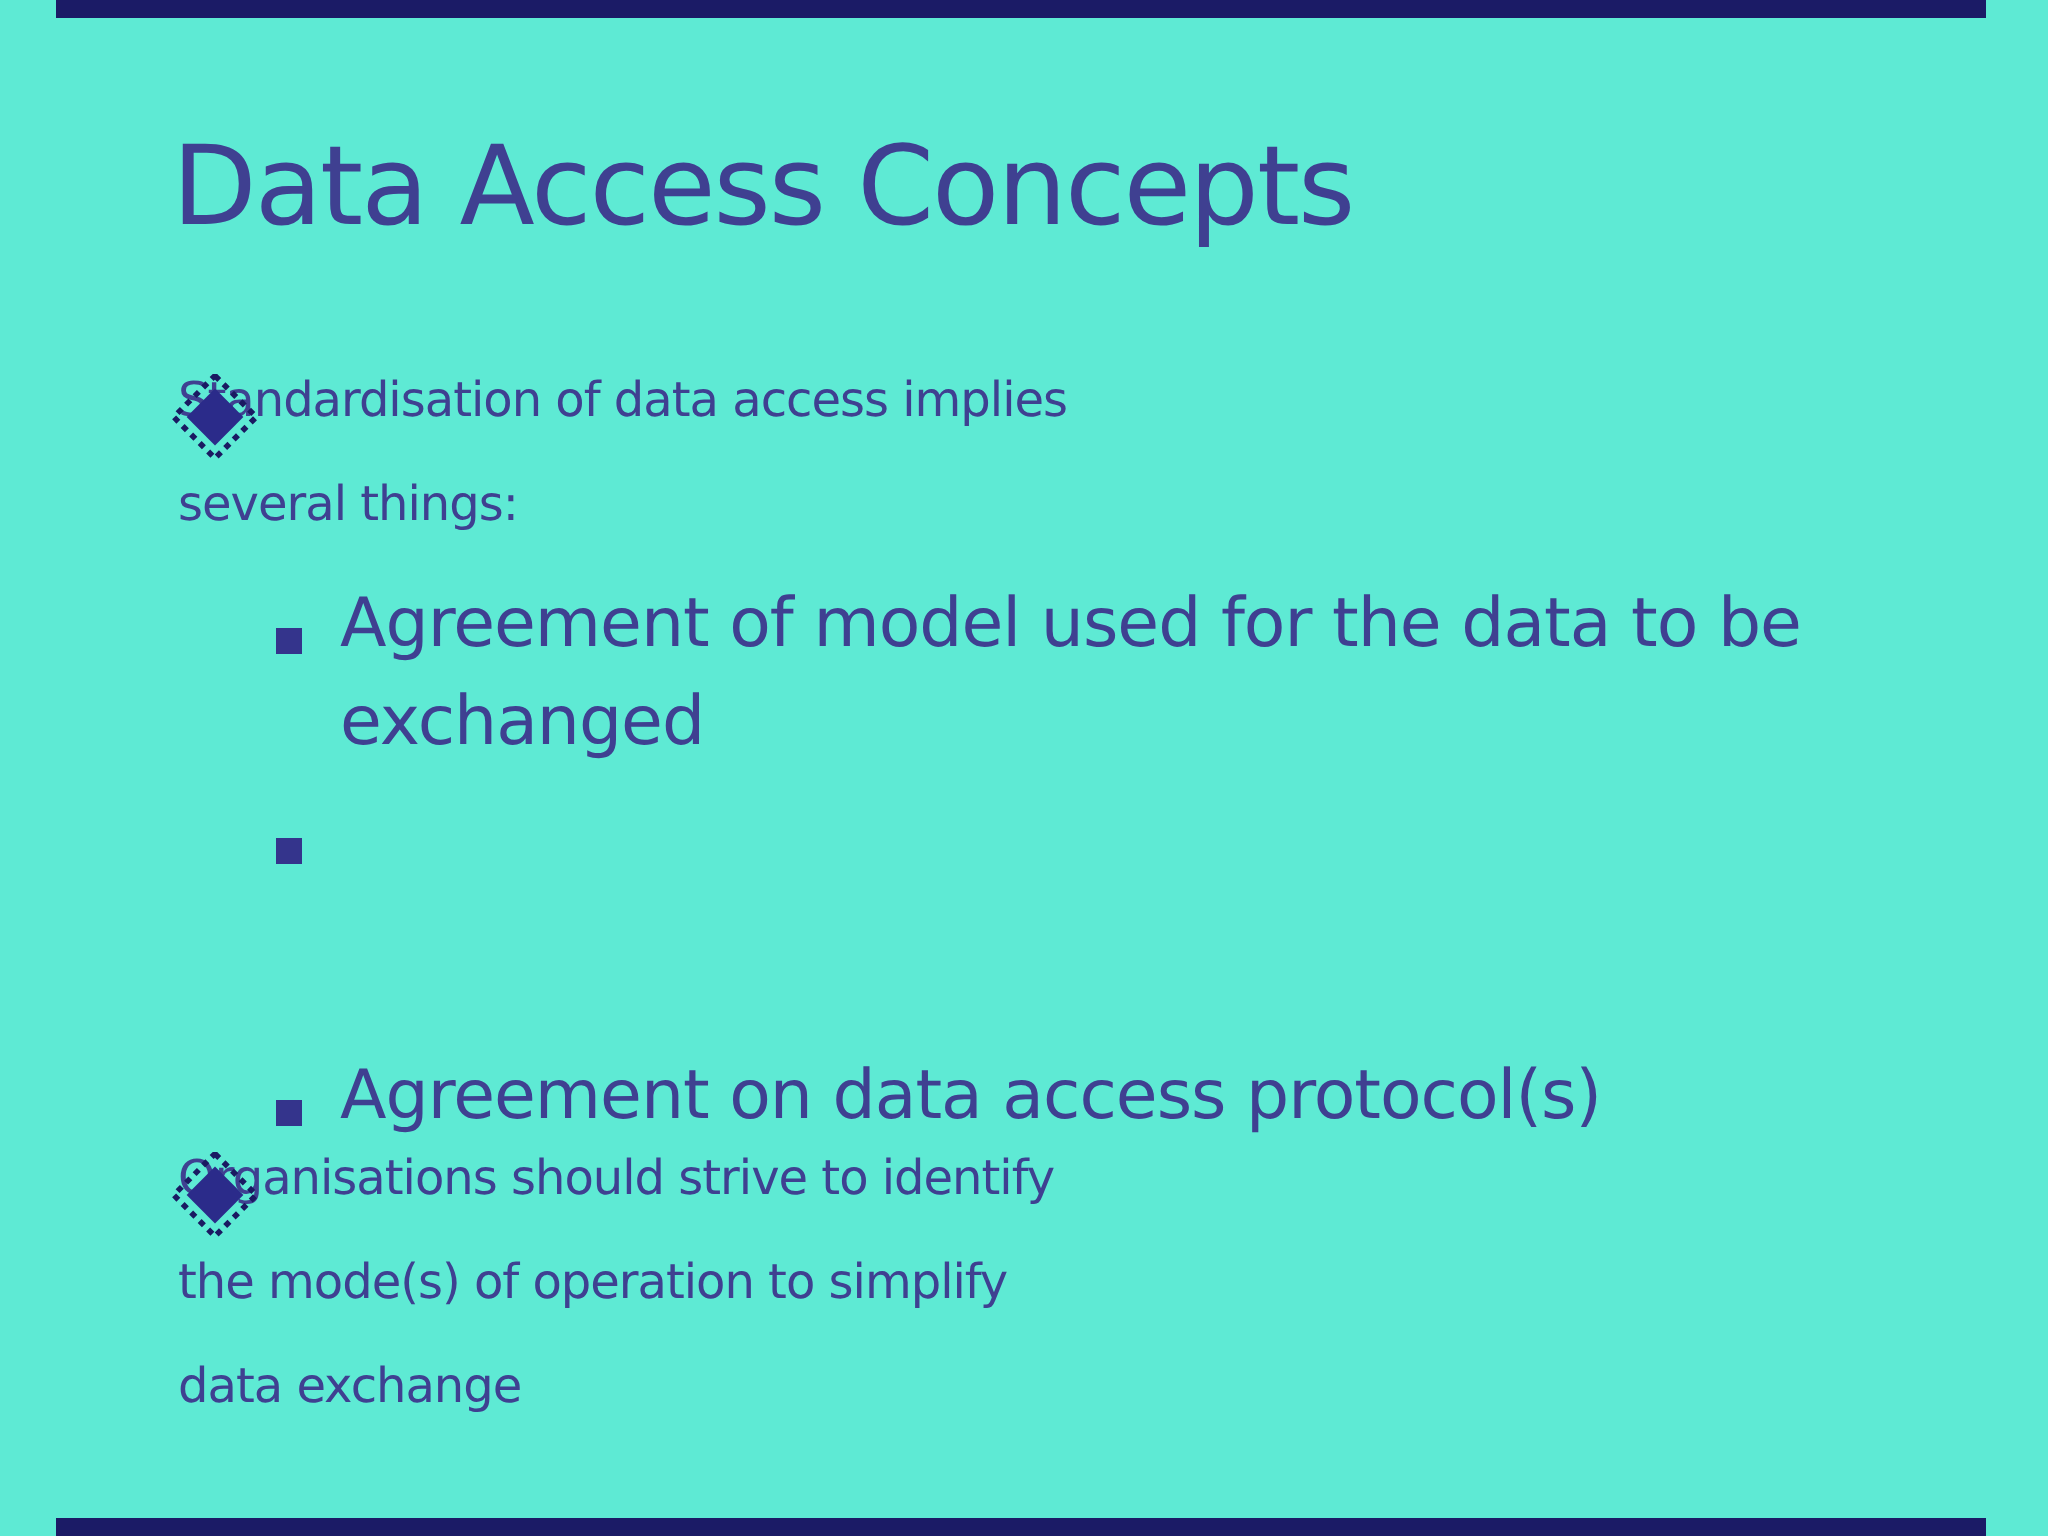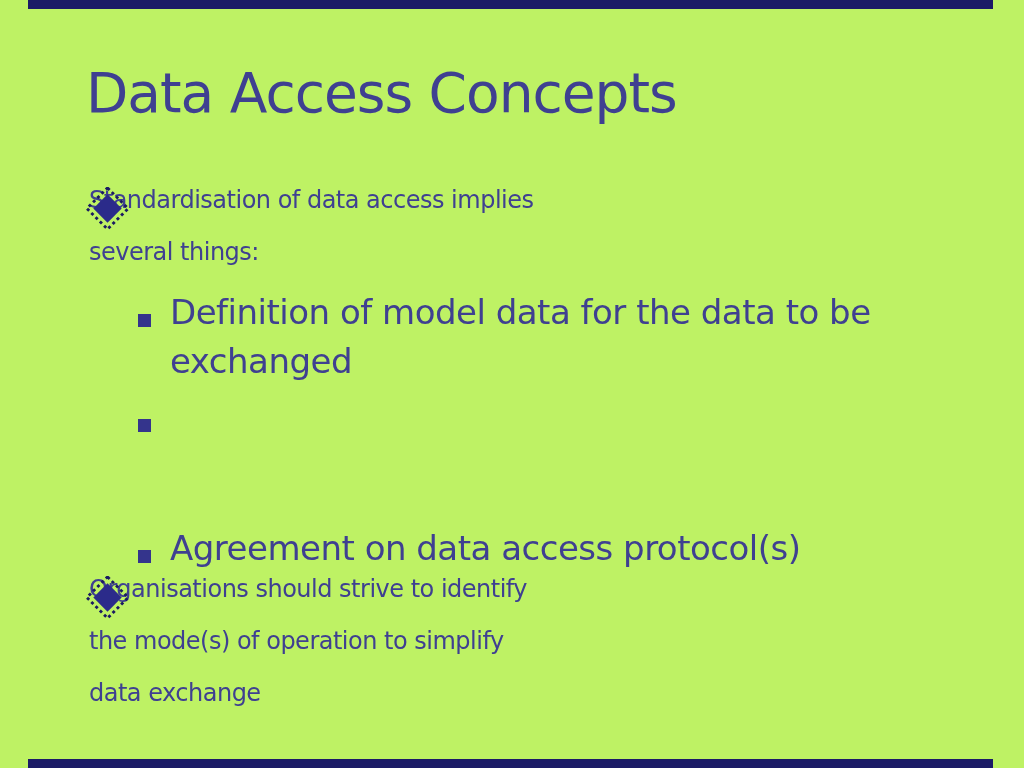--- a/index.html
+++ b/index.html
@@ -1,20 +1,20 @@
 <!DOCTYPE html>
 <html><head>
 <meta charset="utf-8">
 <style>
   html, body { margin: 0; padding: 0; background: #ffffff; }
   .slide {
     position: relative;
     width: 1024px;
     height: 768px;
-    background: #bef264;
+    background: #5eead4;
     overflow: hidden;
     font-family: "DejaVu Sans", "Liberation Sans", sans-serif;
   }
   .edge-bar {
     position: absolute;
     left: 28px;
     width: 965px;
     height: 9px;
     background: #1B1B66;
   }
@@ -97,21 +97,21 @@
         <path d="M20 0.8 L39.2 20 L20 39.2 L0.8 20 Z" fill="none" stroke="#1A1A62" stroke-width="2.6" stroke-dasharray="2.8 2.8"></path>
         <path d="M20 6.8 L33.2 20 L20 33.2 L6.8 20 Z" fill="#2B2B8A"></path>
       </svg>
     </span>
     <span class="ptext">Standardisation of data access implies
 several things:</span>
   </div>
 
   <div class="para l2 p2">
     <span class="sq"></span>
-    <span class="ptext">Definition of model data for the data to be
+    <span class="ptext">Agreement of model used for the data to be
 exchanged</span>
   </div>
 
   <div class="para l2 p3">
     <span class="sq"></span>
   </div>
 
   <div class="para l2 p4">
     <span class="sq"></span>
     <span class="ptext">Agreement on data access protocol(s)</span>

